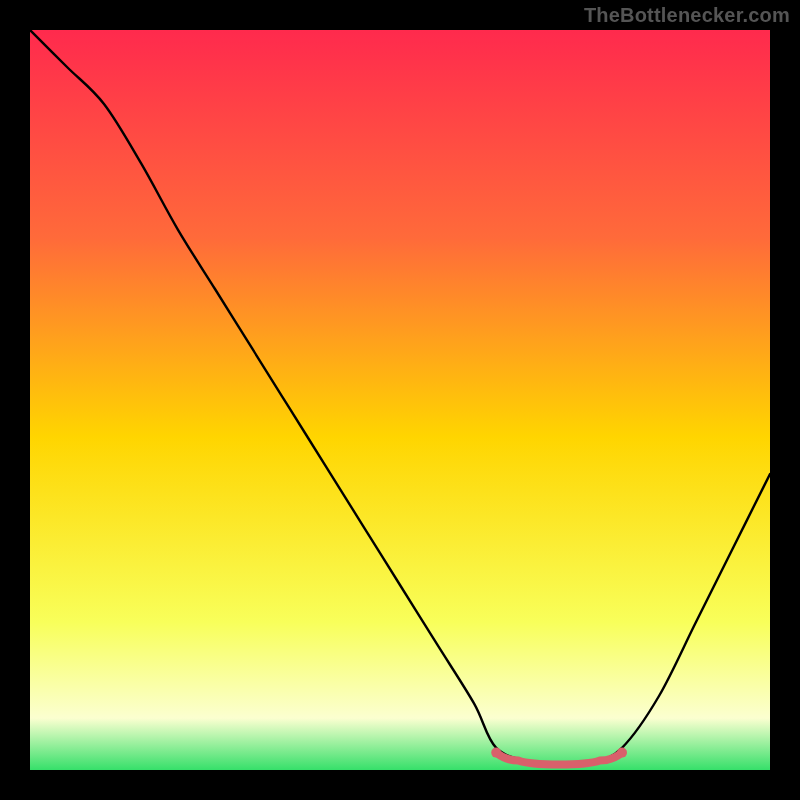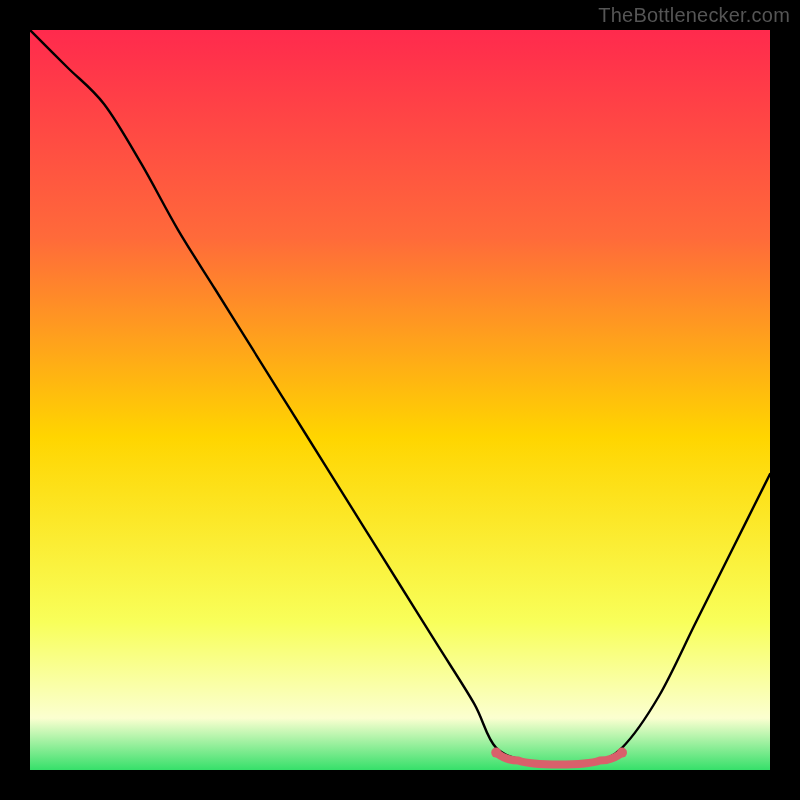--- a/index.html
+++ b/index.html
@@ -16,21 +16,21 @@
     width: 800px;
     height: 800px;
     background: #000;
   }
   .watermark {
     position: absolute;
     top: 4px;
     right: 10px;
     color: #555;
     font-size: 20px;
-    font-weight: 400;
+    font-weight: 700;
     letter-spacing: 0.2px;
     z-index: 20;
     text-align: right;
   }
   .plot {
     position: absolute;
     left: 30px;
     top: 30px;
     width: 740px;
     height: 740px;

